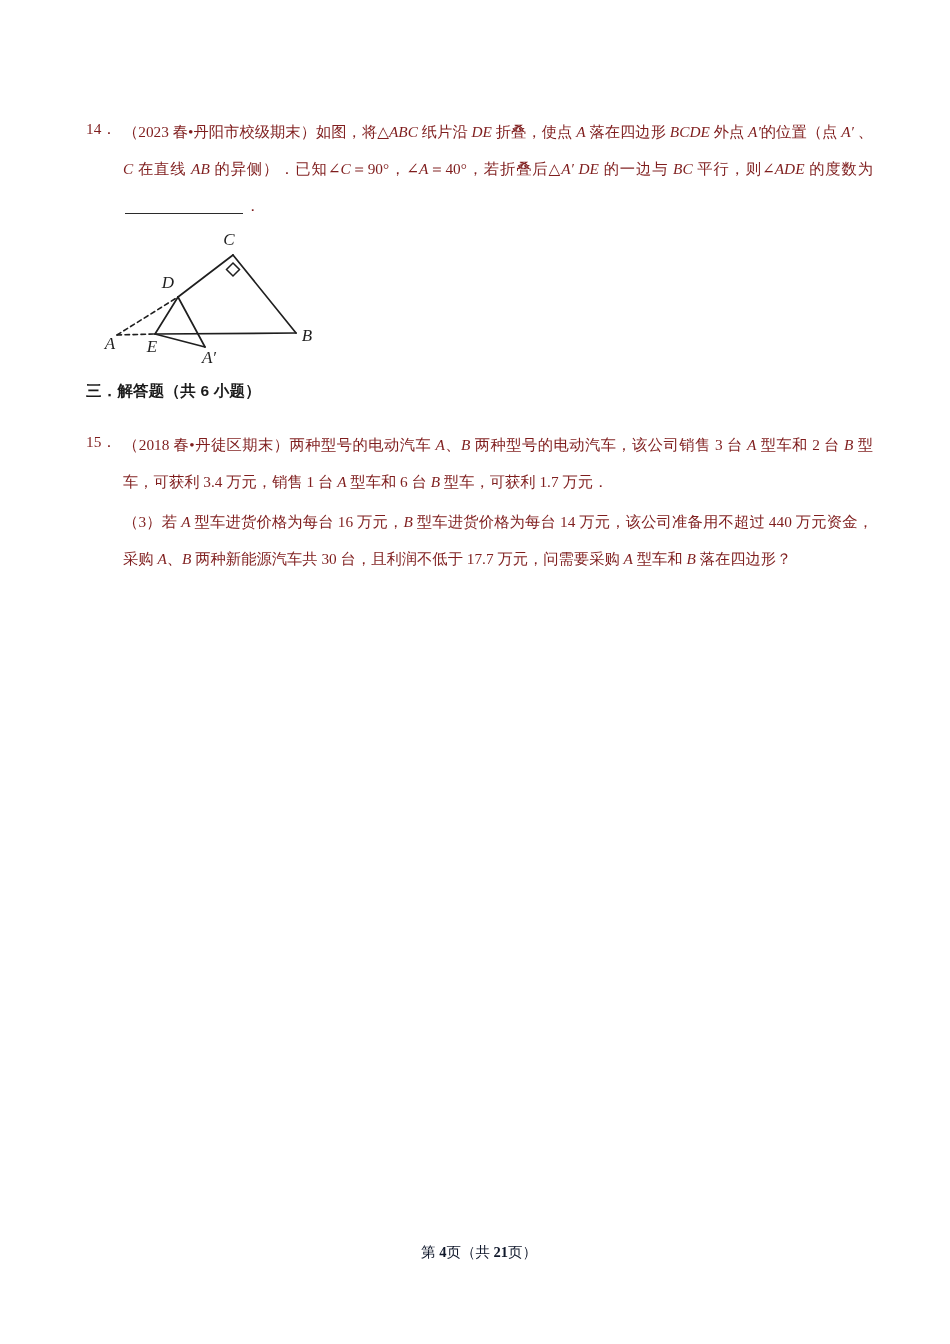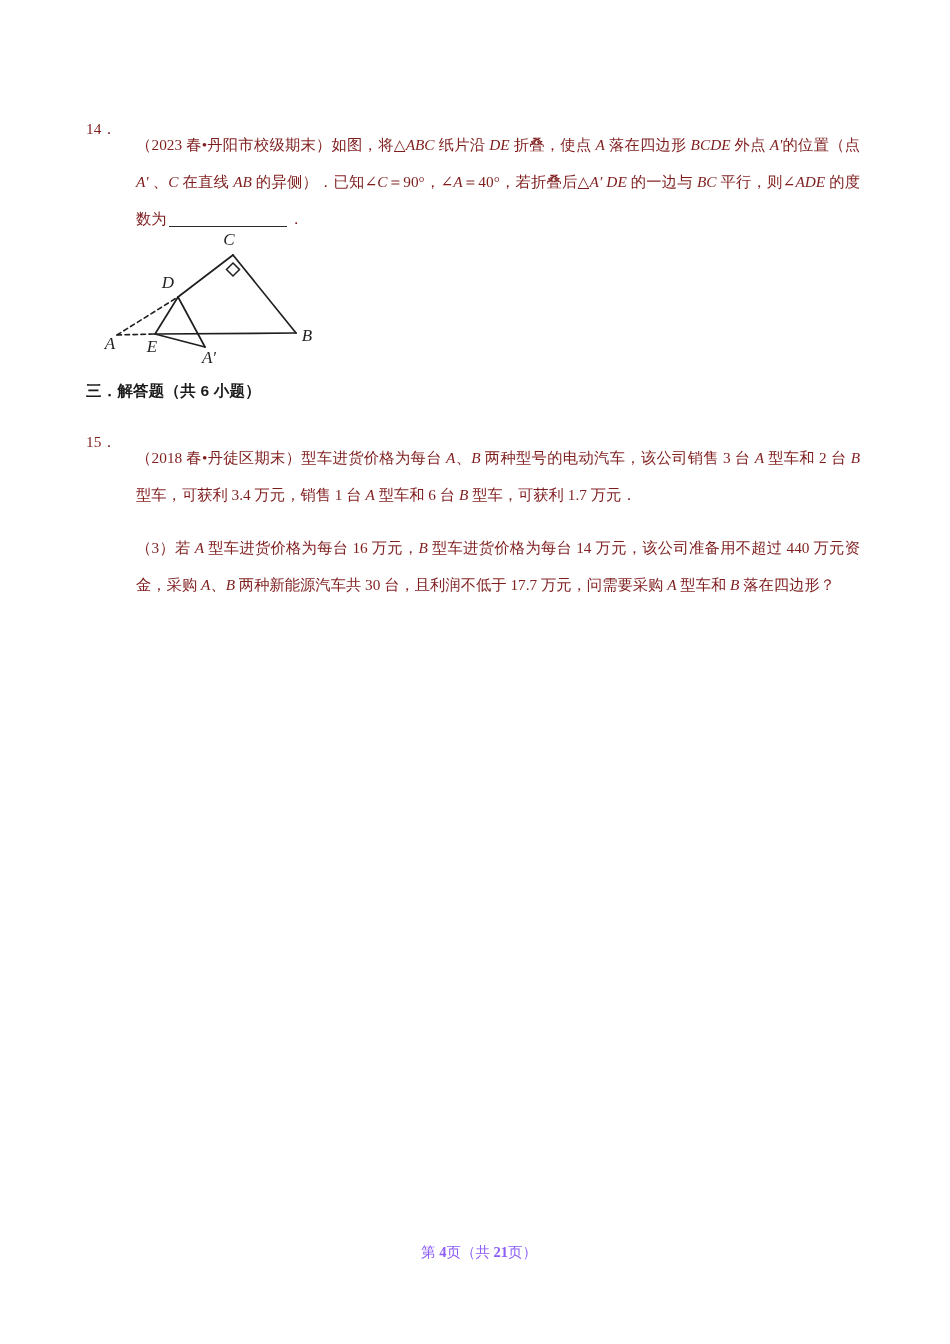--- a/index.html
+++ b/index.html
@@ -33,21 +33,21 @@
     left: 0;
     top: 0;
     white-space: nowrap;
   }
   .q-body {
     margin-left: 34px;
     text-align: justify;
     text-justify: inter-ideograph;
   }
   .q-body p {
-    margin: 16px;
+    margin: 3px;
     white-space: normal;
   }
   .ital {
     font-style: italic;
     font-family: "Liberation Serif", "DejaVu Serif", serif;
   }
   .blank-line {
     display: inline-block;
     width: 118px;
     border-bottom: 1.4px solid #2b2b2b;
@@ -77,21 +77,21 @@
     fill: #1f1f1f;
   }
 
   
   .footer {
     position: absolute;
     left: 0;
     right: 0;
     text-align: center;
     font-size: 14.5px;
-    color: #8b5cf6;
+    color: #0f172a;
     font-family: "Liberation Serif", "DejaVu Serif", serif;
     padding-left: 8px;
   }
   .footer b { font-weight: bold; }
 </style>
 </head>
 <body>
 
 <div class="page">
 
@@ -139,21 +139,21 @@
       <text class="fig-label" x="211" y="116" text-anchor="middle">B</text>
     </svg>
   </div>
 
   <div class="section-head" style="left:86px; top:381px;">三．解答题（共 6 小题）</div>
 
   <div class="q-block" style="left:86px; top:423px; width:790px;">
     <span class="q-num">15．</span>
     <div class="q-body">
       <p>
-        <span>（2018 春•丹徒区期末）</span><span>型车进货价格为每台 </span><span class="ital">A</span><span>、</span><span class="ital">B</span><span> 两种型号的电动汽车，该公司销售 3 台 </span><span class="ital">A</span><span> 型车和 2 台 </span><span class="ital">B</span><span> 型车，可获利 3.4 万元，销售 1 台 </span><span class="ital">A</span><span> 型车和 6 台 </span><span class="ital">B</span><span> 型车，可获利 1.7 万元．</span>
+        <span>（2018 春•丹徒区期末）</span><span>两种型号的电动汽车 </span><span class="ital">A</span><span>、</span><span class="ital">B</span><span> 两种型号的电动汽车，该公司销售 3 台 </span><span class="ital">A</span><span> 型车和 2 台 </span><span class="ital">B</span><span> 型车，可获利 3.4 万元，销售 1 台 </span><span class="ital">A</span><span> 型车和 6 台 </span><span class="ital">B</span><span> 型车，可获利 1.7 万元．</span>
       </p>
       <p>
         <span>（3）若 </span><span class="ital">A</span><span> 型车进货价格为每台 16 万元，</span><span class="ital">B</span><span> 型车进货价格为每台 14 万元，该公司准备用不超过 440 万元资金，采购 </span><span class="ital">A</span><span>、</span><span class="ital">B</span><span> 两种新能源汽车共 30 台，且利润不低于 17.7 万元，问需要采购 </span><span class="ital">A</span><span> 型车和 </span><span class="ital">B</span><span> 落在四边形？</span>
       </p>
     </div>
   </div>
 
   <div class="footer" style="top:1243px;">
     <span>第</span>
     <b>4</b><span>页（共</span>

